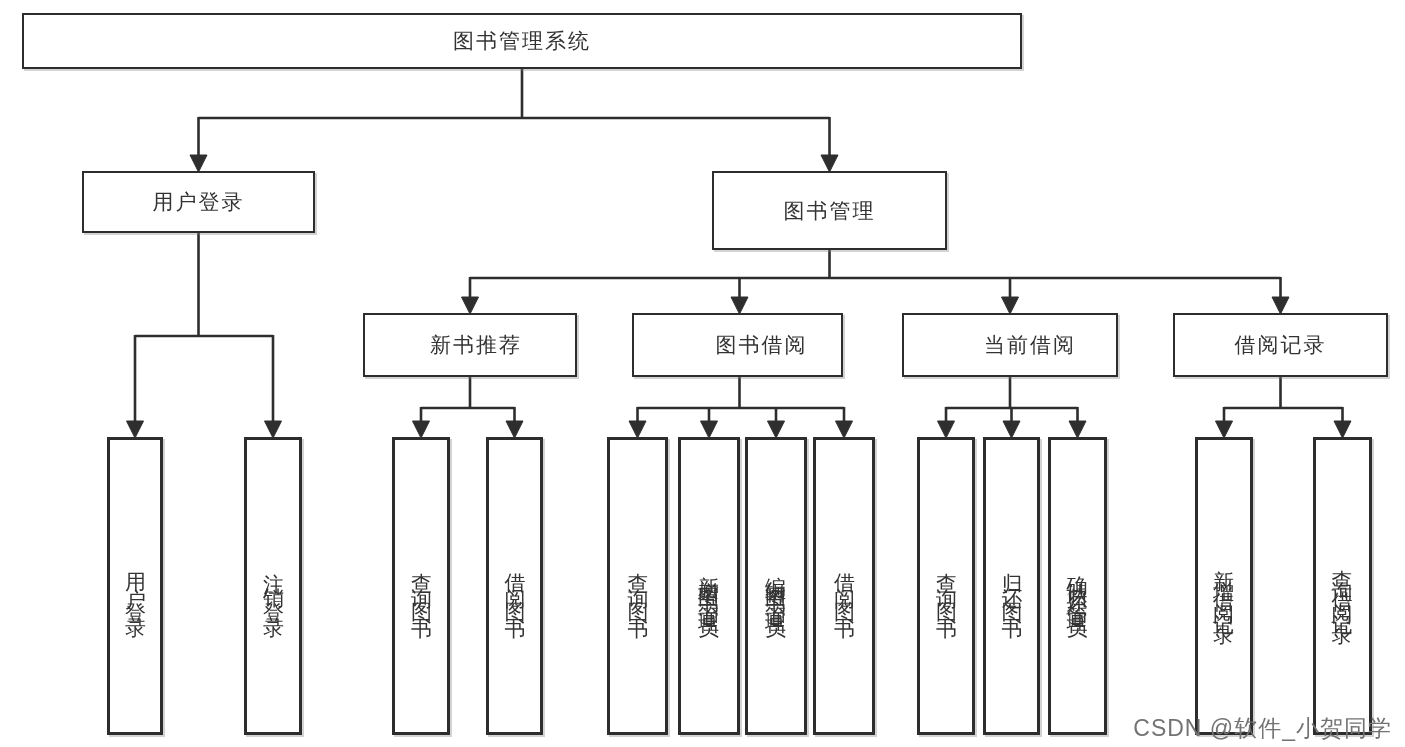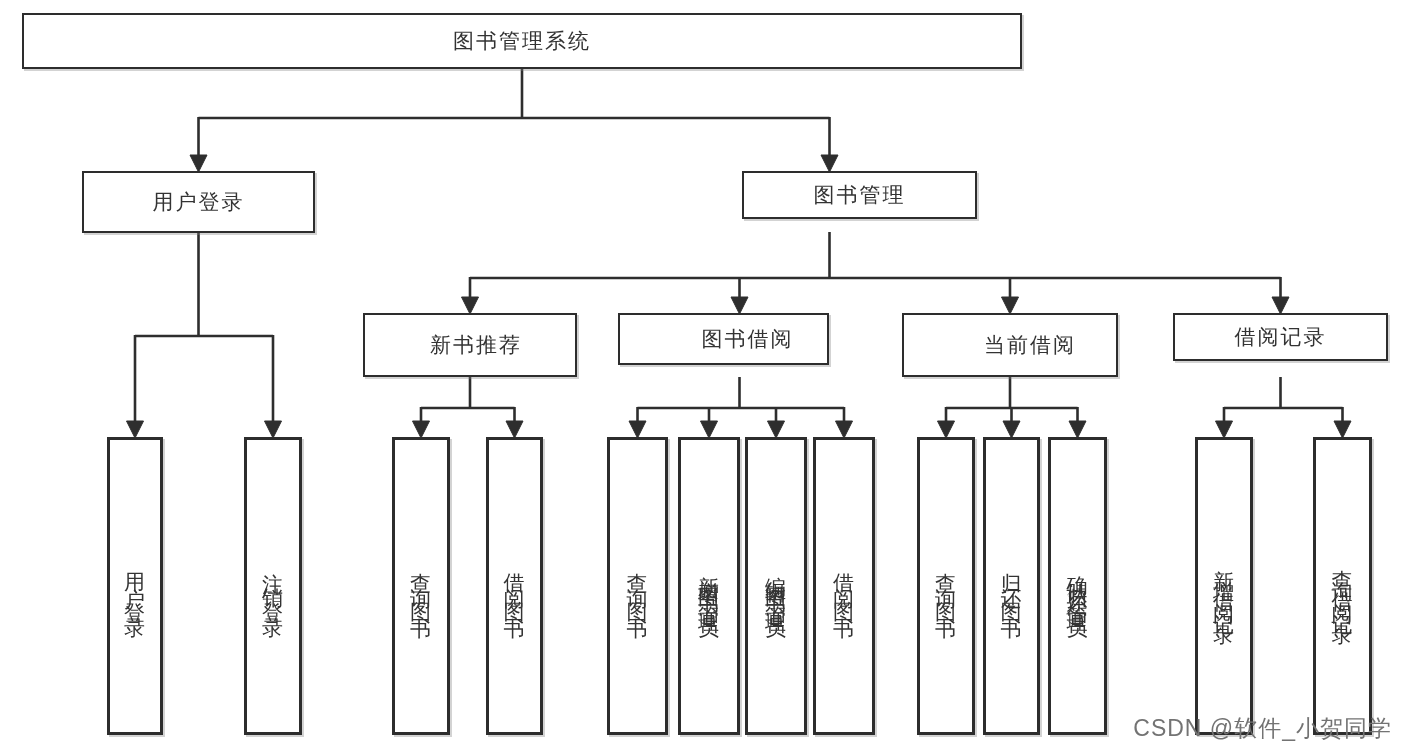--- a/index.html
+++ b/index.html
@@ -8,21 +8,21 @@
   .canvas{position:absolute;left:0;top:0;width:1405px;height:747px;text-align:center;}
   #edges{position:absolute;left:0;top:0;width:1405px;height:747px;}
   #edges path{stroke:#2e2e2e;stroke-width:2.6;fill:none;}
   #edges polygon{fill:#2e2e2e;stroke:#2e2e2e;stroke-width:1;}
   .node{position:absolute;background:#ffffff;border:2px solid #2d2d2d;
         box-sizing:border-box;display:flex;align-items:center;justify-content:center;
         color:#333333;box-shadow:2px 2px 0 rgba(130,130,130,0.35);}
   .branch .label{font-size:21px;letter-spacing:2px;white-space:nowrap;}
   .leaf{border-width:3px;}
   .leaf .label{writing-mode:vertical-rl;font-size:21px;line-height:1;}
-  .len-short{letter-spacing:15px;}
+  .len-short{letter-spacing:15px;font-family:Liberation Serif, serif;}
   .len-mid{letter-spacing:11px;}
   .len-long{letter-spacing:6px;}
   .watermark{position:absolute;right:13px;bottom:3px;font-size:23px;
              color:#737373;letter-spacing:1px;white-space:nowrap;}
 </style>
 </head>
 <body>
 
 <div class="canvas">
   <svg id="edges" viewBox="0 0 1405 747" xmlns="http://www.w3.org/2000/svg">
@@ -79,33 +79,33 @@
       <path d="M 1342.5 407 V 425"></path>
       <polygon points="1334,421 1351,421 1342.5,438"></polygon>
     </svg>
   <div id="nodes">
       <div class="node branch" style="left: 22px; top: 13px; width: 1000px; height: 56px;">
         <span class="label len-mid">图书管理系统</span>
       </div>
       <div class="node branch" style="left: 82px; top: 171px; width: 233px; height: 62px;">
         <span class="label len-short">用户登录</span>
       </div>
-      <div class="node branch" style="left: 712px; top: 171px; width: 235px; height: 48px; margin-left: 30px;">
+      <div class="node branch" style="left: 712px; top: 171px; width: 235px; height: 79px;">
         <span class="label len-short">图书管理</span>
       </div>
       <div class="node branch" style="left: 363px; top: 313px; width: 214px; height: 64px; padding-left: 12px;">
         <span class="label len-short">新书推荐</span>
       </div>
-      <div class="node branch" style="left: 618px; top: 313px; width: 211px; height: 52px; padding-left: 48px;">
+      <div class="node branch" style="left: 632px; top: 313px; width: 211px; height: 64px; padding-left: 48px;">
         <span class="label len-short">图书借阅</span>
       </div>
       <div class="node branch" style="left: 902px; top: 313px; width: 216px; height: 64px; padding-left: 40px;">
         <span class="label len-short">当前借阅</span>
       </div>
-      <div class="node branch" style="left: 1173px; top: 313px; width: 215px; height: 48px;">
+      <div class="node branch" style="left: 1173px; top: 313px; width: 215px; height: 64px;">
         <span class="label len-short">借阅记录</span>
       </div>
       <div class="node leaf" style="left: 107px; top: 437px; width: 56px; height: 298px;">
         <span class="label len-short">用户登录</span>
       </div>
       <div class="node leaf" style="left: 244px; top: 437px; width: 58px; height: 298px;">
         <span class="label len-short">注销登录</span>
       </div>
       <div class="node leaf" style="left: 392px; top: 437px; width: 58px; height: 298px;">
         <span class="label len-short">查询图书</span>

